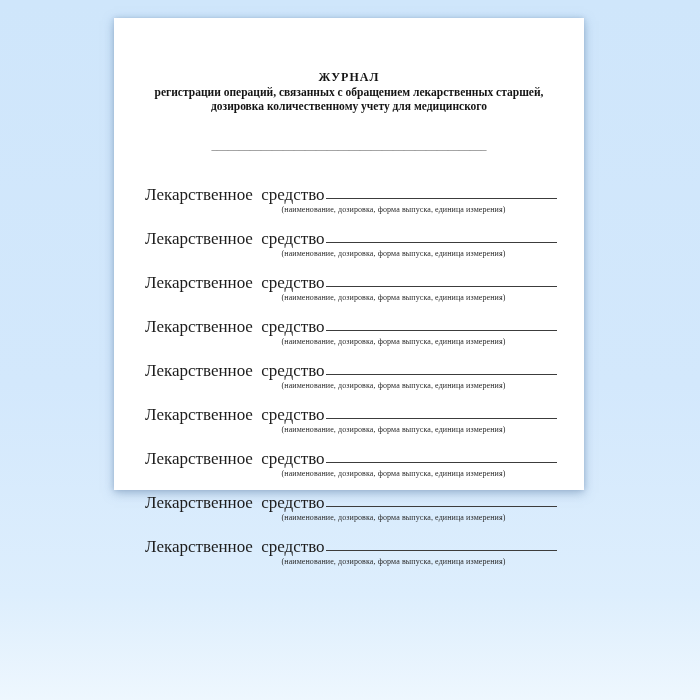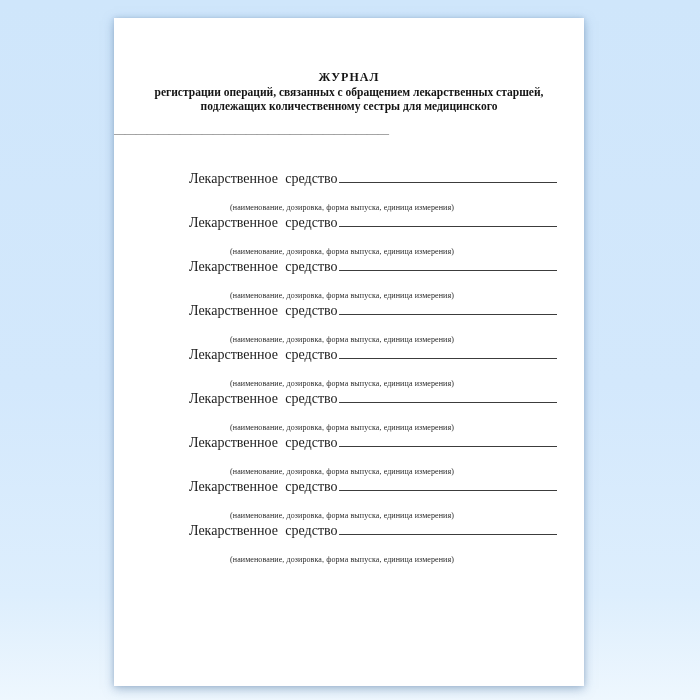--- a/index.html
+++ b/index.html
@@ -12,88 +12,89 @@
     position: relative;
     overflow: hidden;
     font-family: "Liberation Serif", serif;
     background: linear-gradient(180deg, #cfe6fb 0%, #d3e8fc 55%, #ddeefd 85%, #eef7fe 100%);
   }
   .page {
     position: absolute;
     left: 114px;
     top: 18px;
     width: 470px;
-    height: 668px;
+    height: 472px;
     background: #ffffff;
     box-shadow: 0 3px 10px rgba(105, 138, 175, 0.55), 0 0 4px rgba(120, 150, 185, 0.35);
     box-sizing: border-box;
     padding-top: 52px;
   }
   .title-block {
     text-align: center;
     font-weight: bold;
     color: #141414;
     font-size: 11.5px;
     line-height: 14.5px;
     padding: 0 36px;
   }
   .title-main {
     letter-spacing: 1px;
     font-size: 12px;
   }
   .blank-line {
-    margin-top: 8px;
+    margin-top: 24px;
+    text-align: center;
     font-size: 11px;
     line-height: 14px;
     color: #555555;
     white-space: nowrap;
     overflow: hidden;
   }
   .form-rows {
     margin: 36px 27px 0 31px;
   }
   .form-row {
     margin-bottom: 18px;
     height: 26px;
   }
   .row-top {
     display: flex;
     align-items: flex-end;
   }
   .row-label {
-    font-size: 14px;
+    font-size: 17px;
     line-height: 13px;
     color: #1c1c1c;
     word-spacing: 4px;
     white-space: nowrap;
-    margin-left: 44px;
   }
   .row-line {
     flex: 1;
     border-bottom: 1px solid #3c3c3c;
     margin-bottom: 2px;
     margin-left: 1px;
   }
   .row-caption {
     margin-left: 85px;
-    margin-top: 18px;
+    margin-top: 4px;
+    text-align: center;
     font-size: 8px;
     line-height: 9px;
     color: #2a2a2a;
     letter-spacing: 0.1px;
   }
 </style>
 </head>
 <body>
 
 <div class="page">
   <div class="title-block">
     <div class="title-main">ЖУРНАЛ</div>
     <div>регистрации операций, связанных с обращением лекарственных старшей,</div>
-    <div>подлежащих количественному сестры для медицинского</div>
+    <div>дозировка количественному учету для медицинского</div>
   </div>
 
   <div class="blank-line">__________________________________________________</div>
 
   <div class="form-rows">
   <div class="form-row">
     <div class="row-top">
       <span class="row-label">Лекарственное средство</span>
       <span class="row-line"></span>
     </div>

